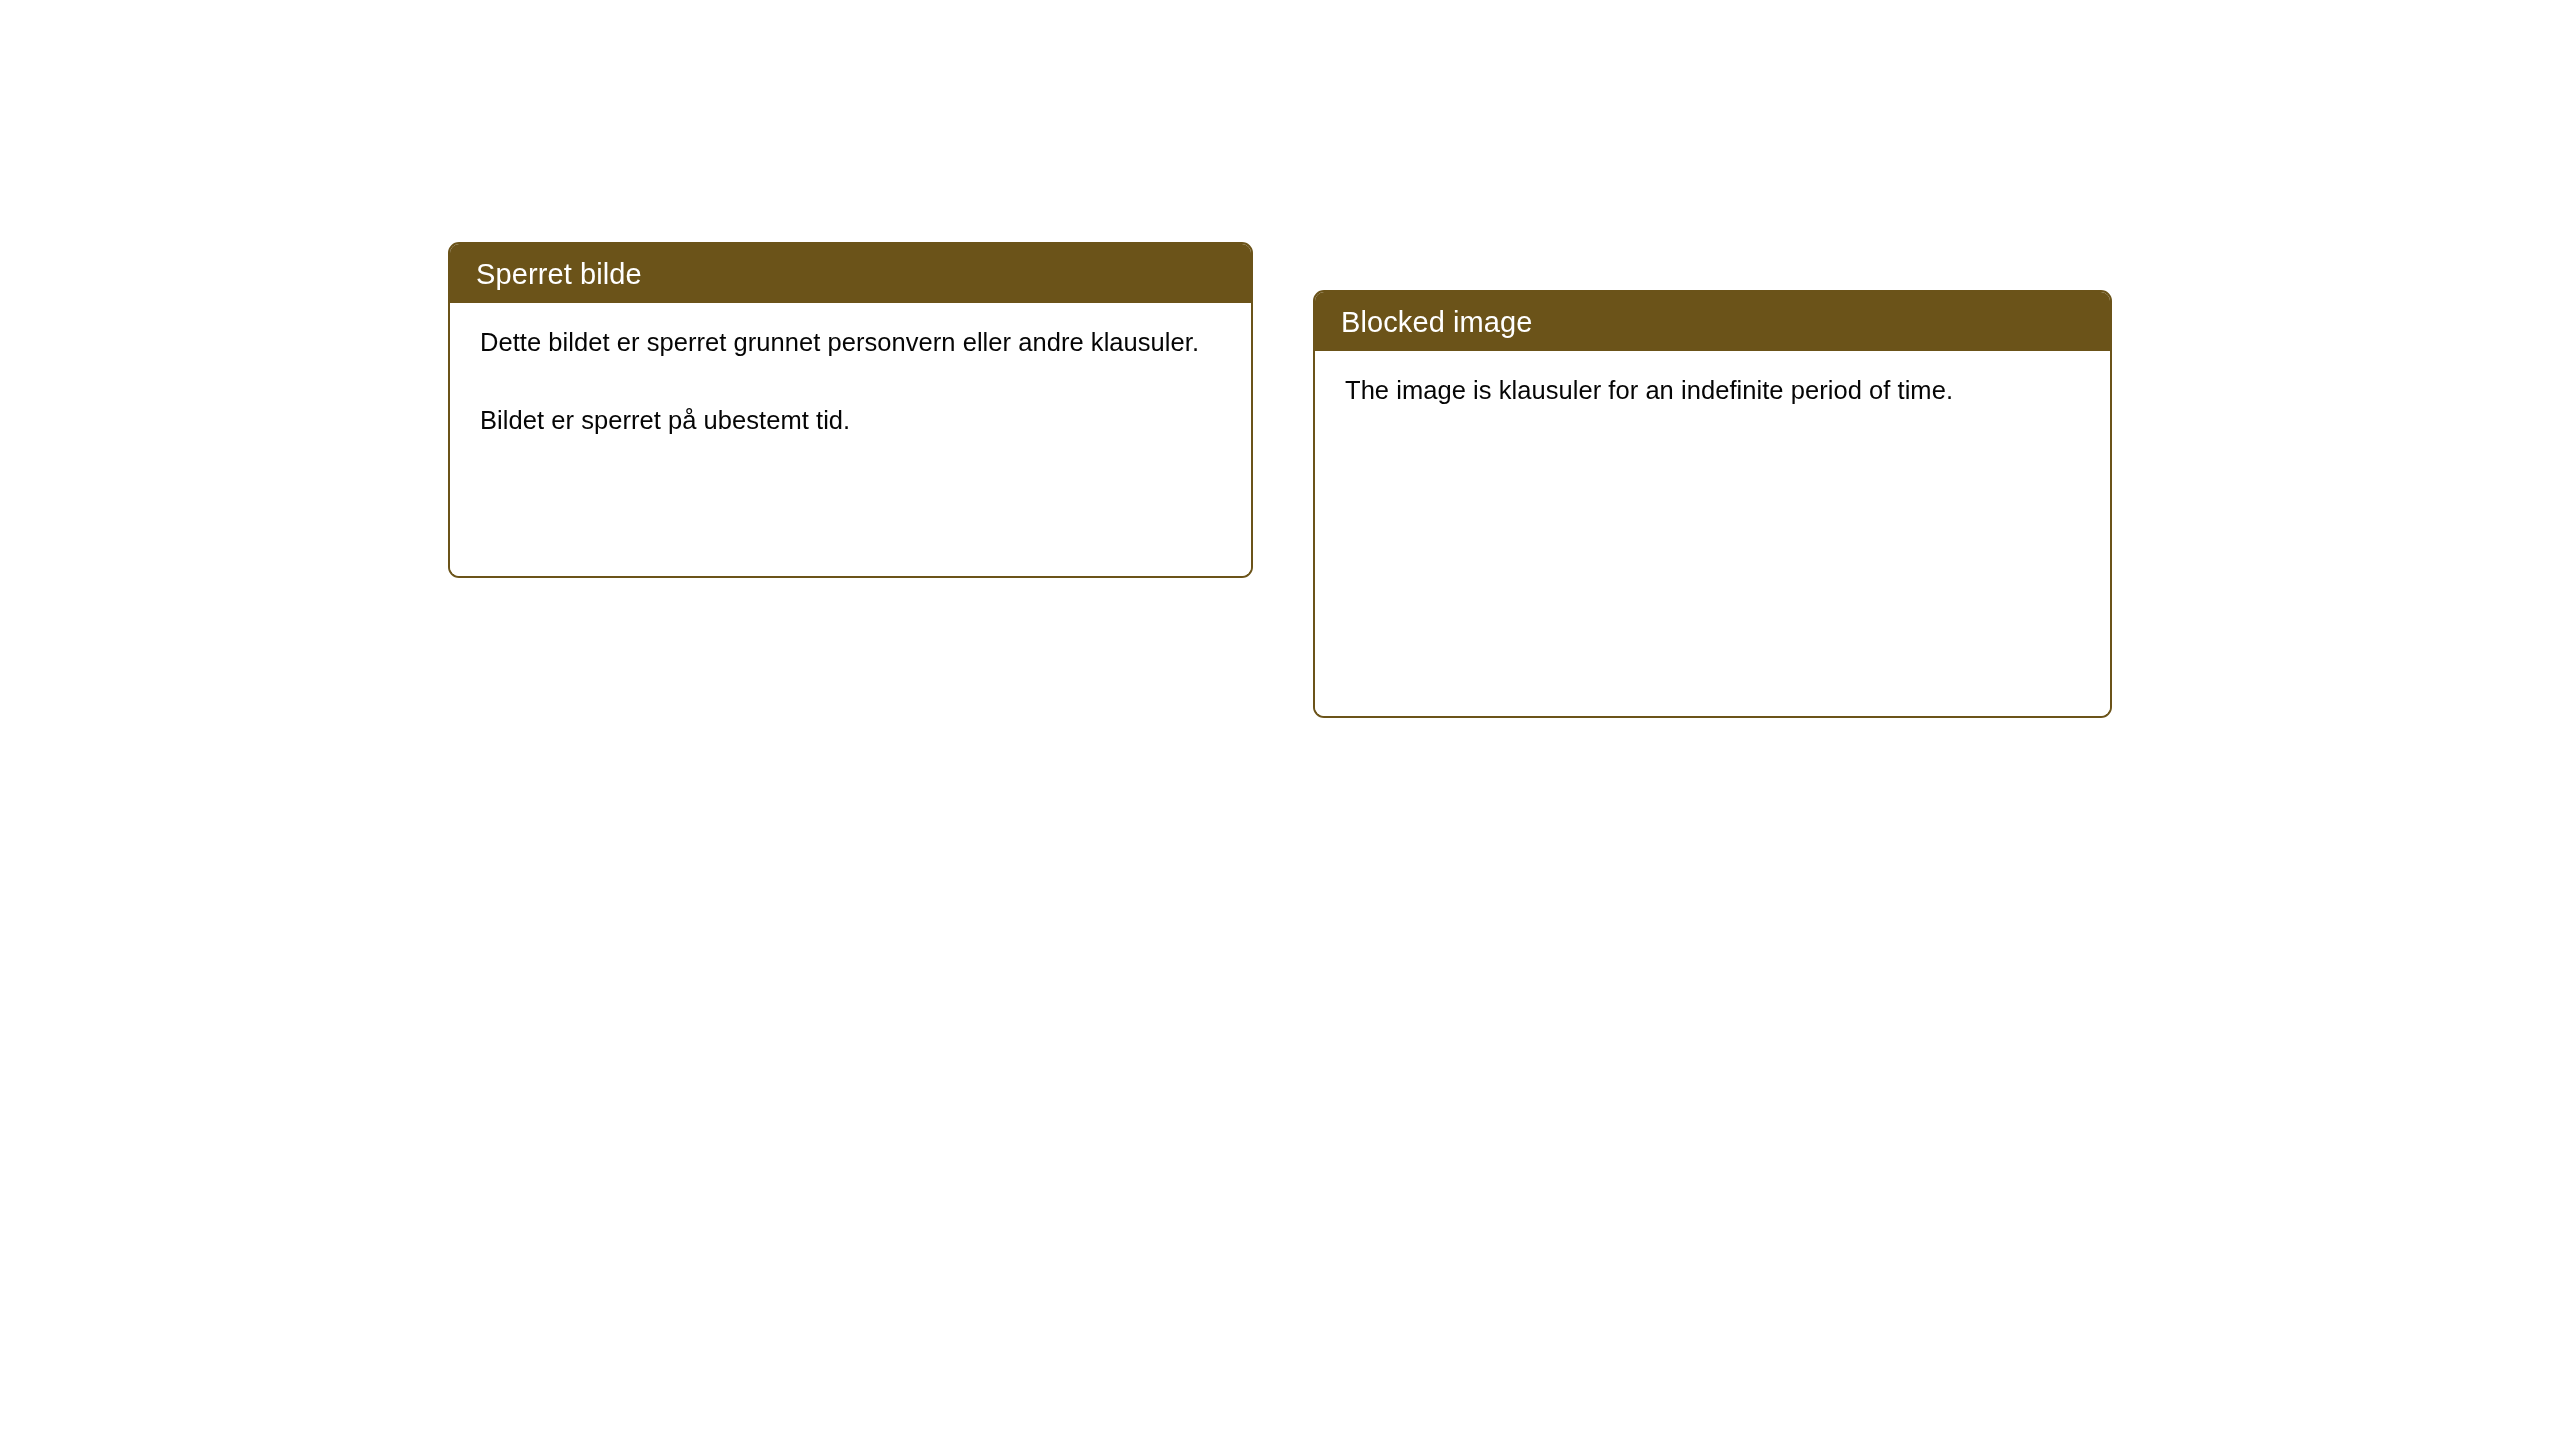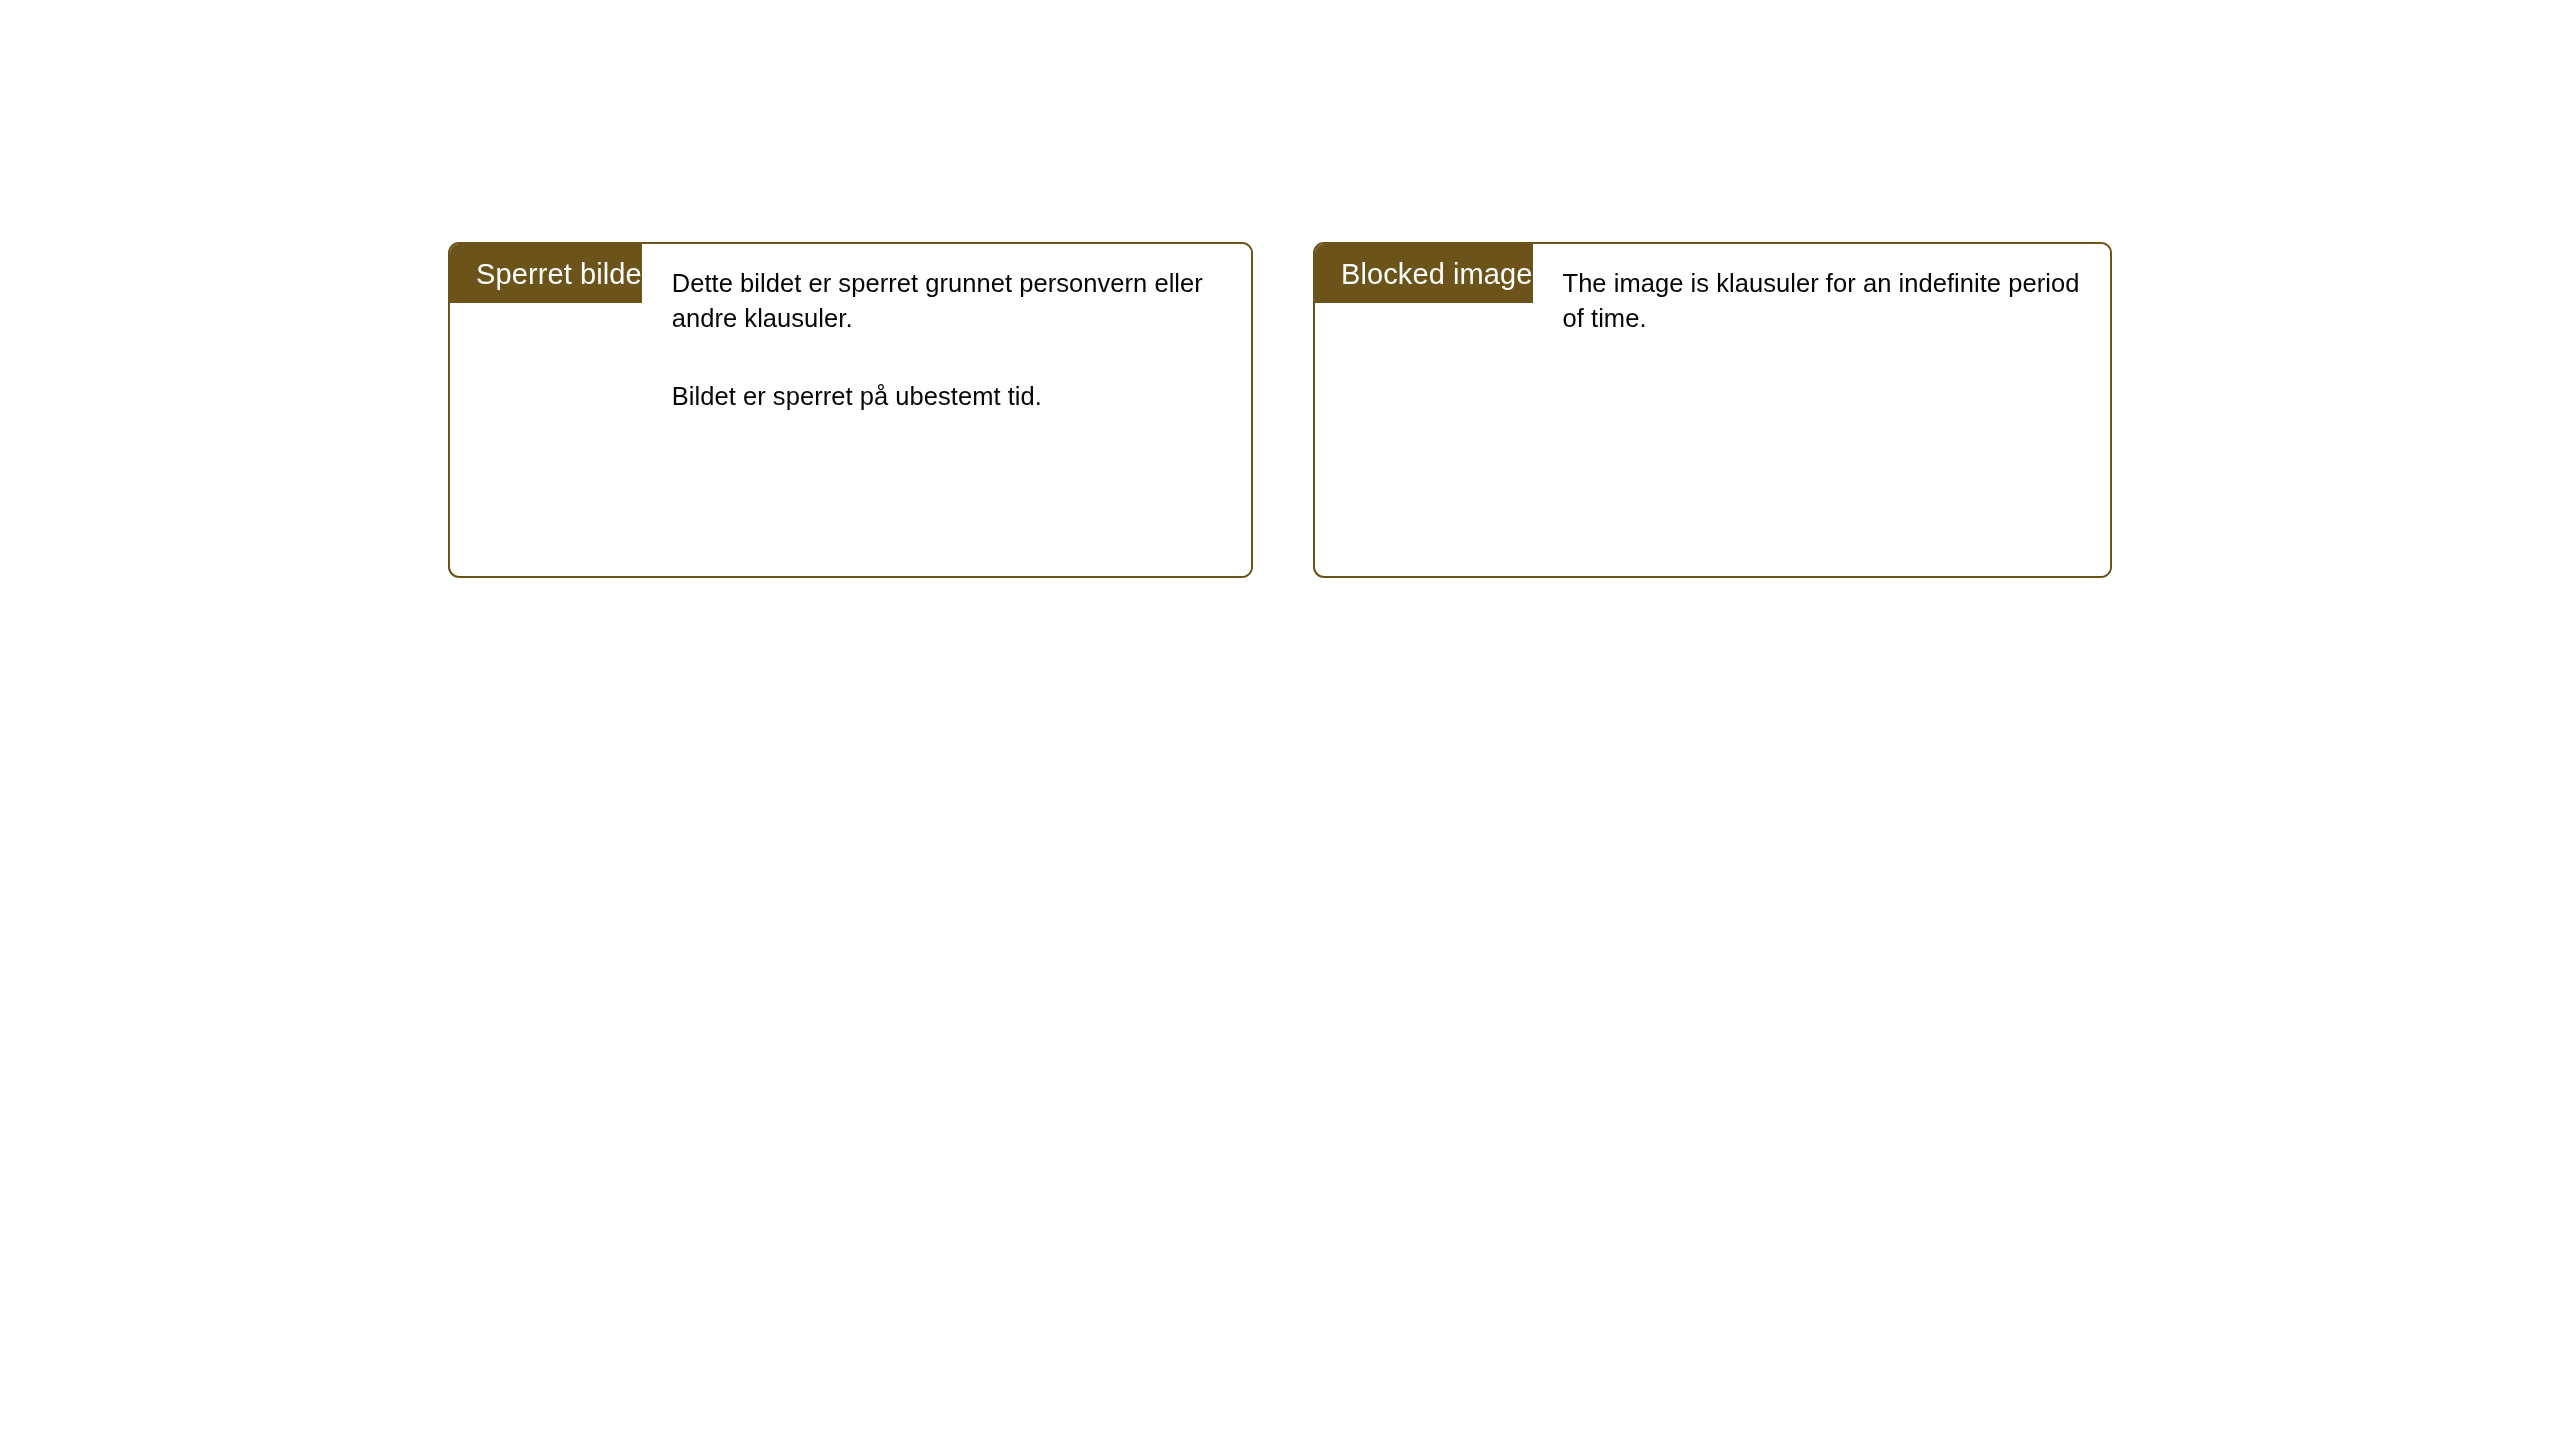--- a/index.html
+++ b/index.html
@@ -26,31 +26,32 @@
     gap: 60px;
   }
 
   .notice-card {
     box-sizing: border-box;
     background: #ffffff;
     border: 2px solid #6b5319;
     border-radius: 11px;
     overflow: hidden;
     display: flex;
-    flex-direction: row;
+    flex-direction: column;
   }
 
   .notice-card.card-no {
     width: 805px;
     height: 336px;
   }
 
   .notice-card.card-en {
     width: 799px;
-    height: 336px;
+    height: 428px;
+    margin-top: 48px;
   }
 
   .card-header {
     background: #6b5319;
     color: #ffffff;
     height: 59px;
     flex: 0 0 59px;
     display: flex;
     align-items: center;
     padding: 0 0 0 26px;

